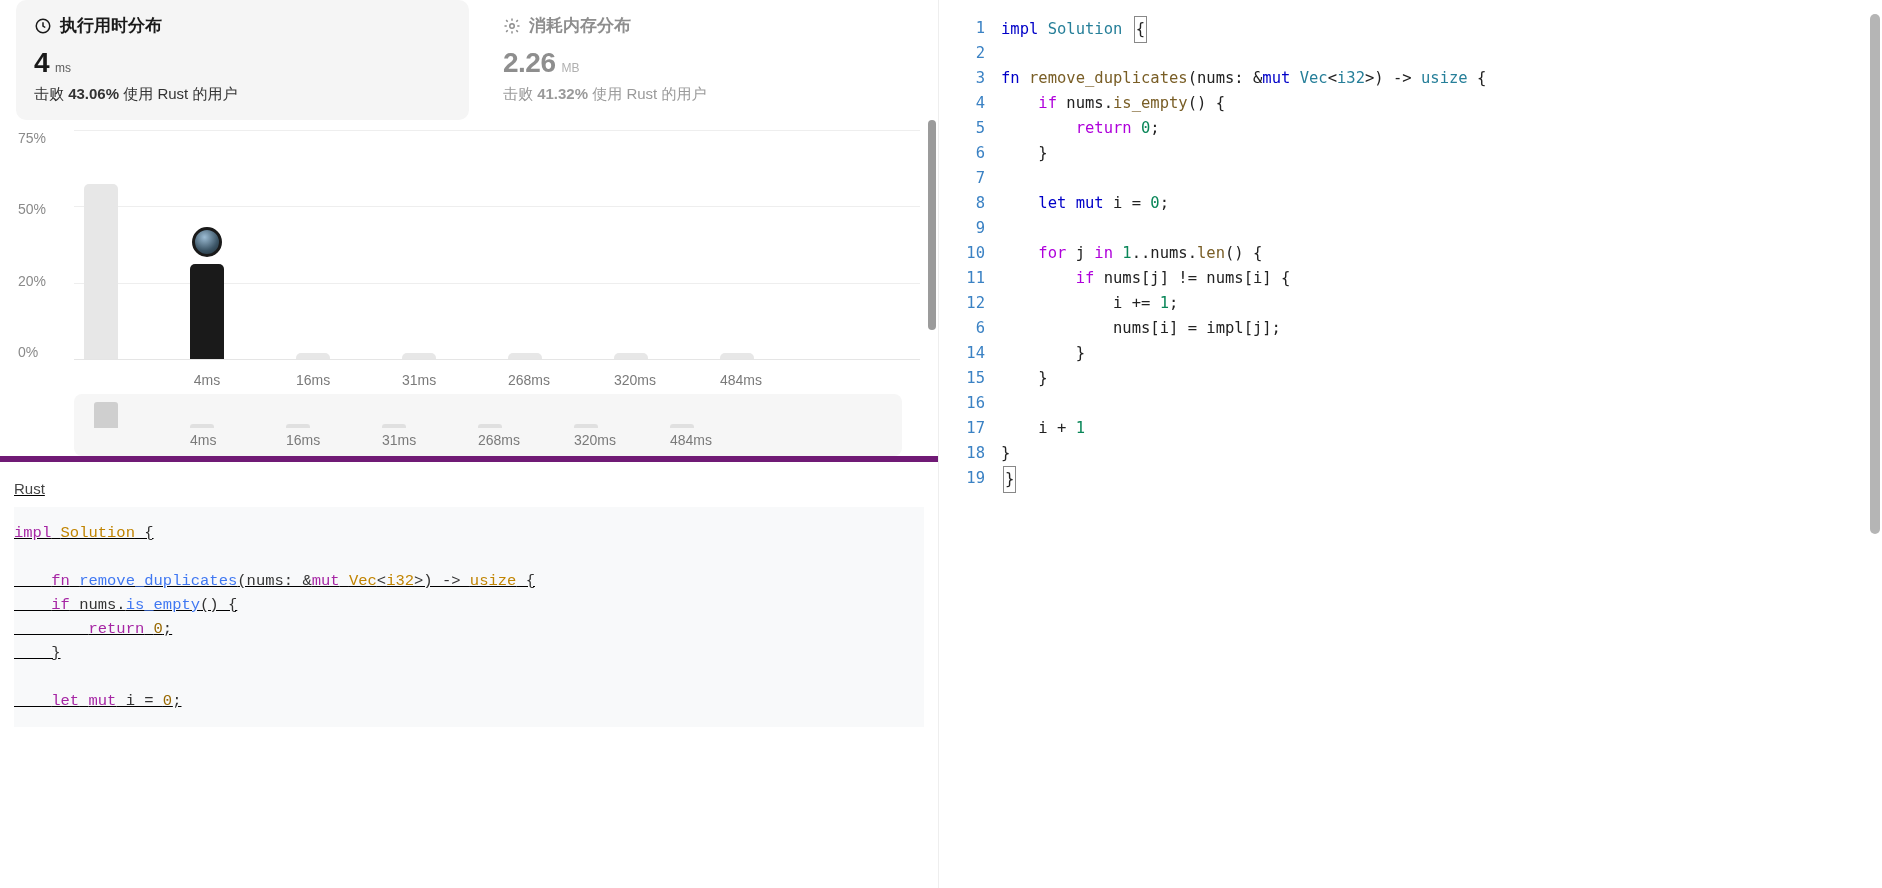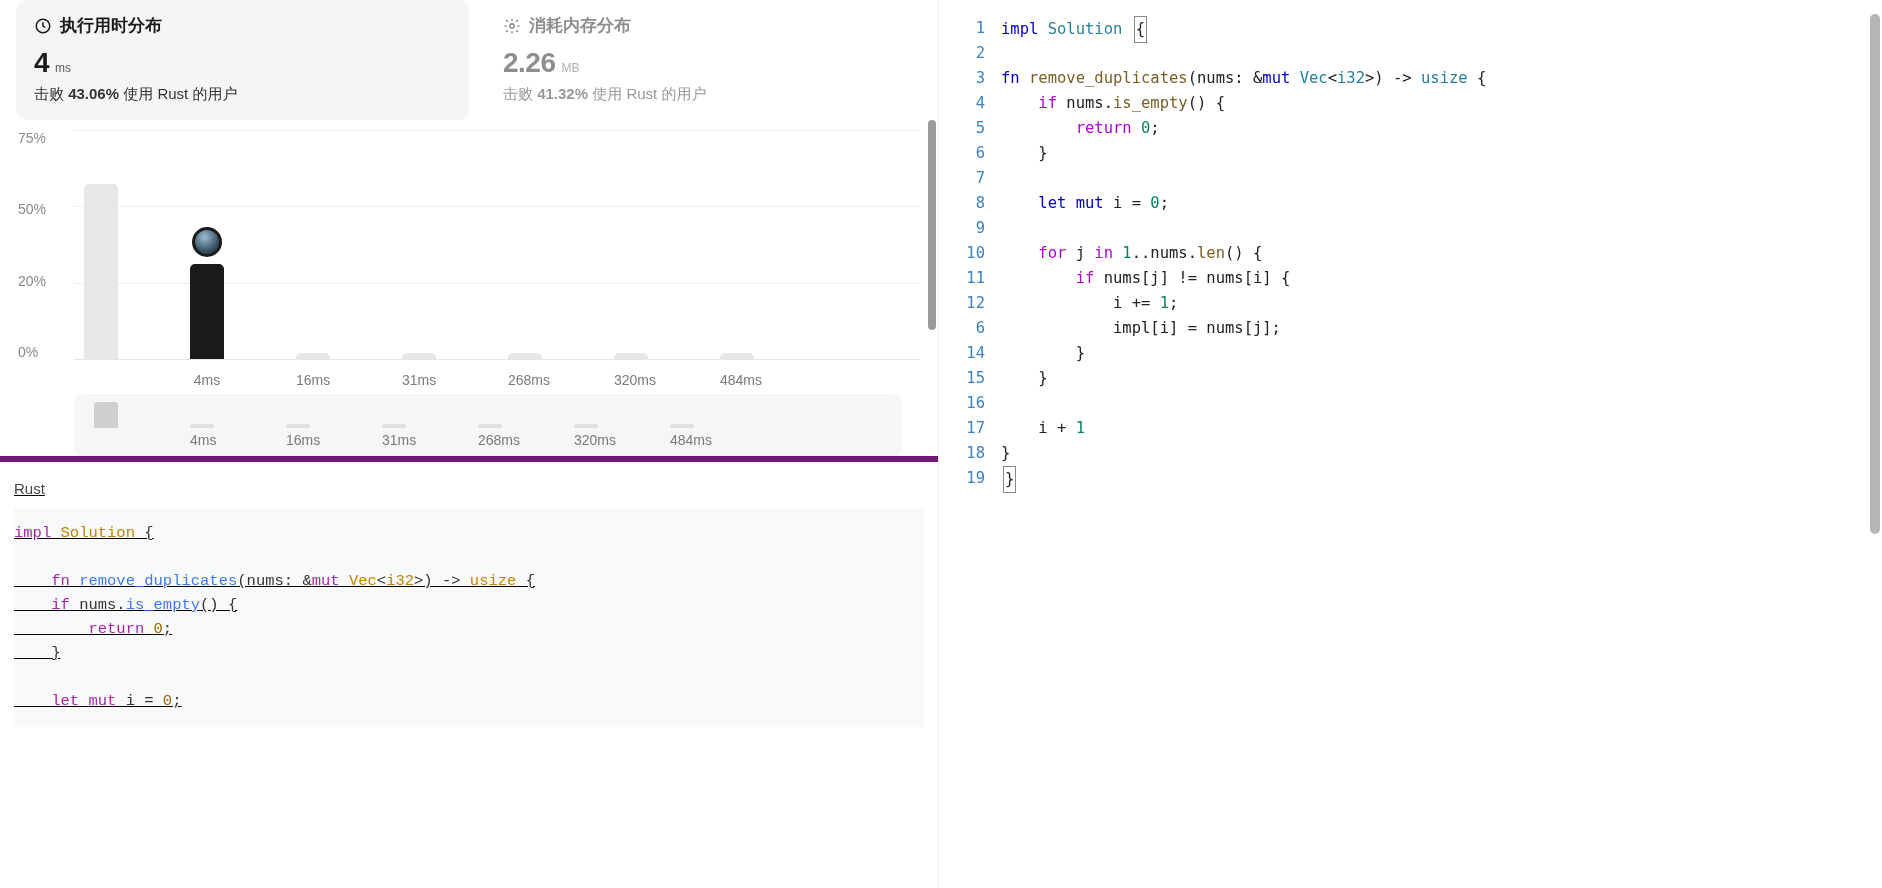--- a/index.html
+++ b/index.html
@@ -241,21 +241,21 @@
           <div class="line"><span class="ek-kw">fn</span> <span class="ek-fn">remove_duplicates</span>(nums: &amp;<span class="ek-kw">mut</span> <span class="ek-ty">Vec</span>&lt;<span class="ek-ty">i32</span>&gt;) -&gt; <span class="ek-ty">usize</span> {</div>
           <div class="line">    <span class="ek-ctrl">if</span> nums.<span class="ek-fn">is_empty</span>() {</div>
           <div class="line">        <span class="ek-ctrl">return</span> <span class="ek-num">0</span>;</div>
           <div class="line">    }</div>
           <div class="line"></div>
           <div class="line">    <span class="ek-kw">let</span> <span class="ek-kw">mut</span> i = <span class="ek-num">0</span>;</div>
           <div class="line"></div>
           <div class="line">    <span class="ek-ctrl">for</span> j <span class="ek-ctrl">in</span> <span class="ek-num">1</span>..nums.<span class="ek-fn">len</span>() {</div>
           <div class="line">        <span class="ek-ctrl">if</span> nums[j] != nums[i] {</div>
           <div class="line">            i += <span class="ek-num">1</span>;</div>
-          <div class="line">            impl[i] = nums[j];</div>
+          <div class="line">            nums[i] = impl[j];</div>
           <div class="line">        }</div>
           <div class="line">    }</div>
           <div class="line"></div>
           <div class="line">    i + <span class="ek-num">1</span></div>
           <div class="line">}</div>
           <div class="line"><span class="cursor-box">}</span></div>
         </div>
     </div>
     <div class="right-vscroll-track">
       <div class="right-vscroll-thumb" style="top:14px;height:520px"></div>

